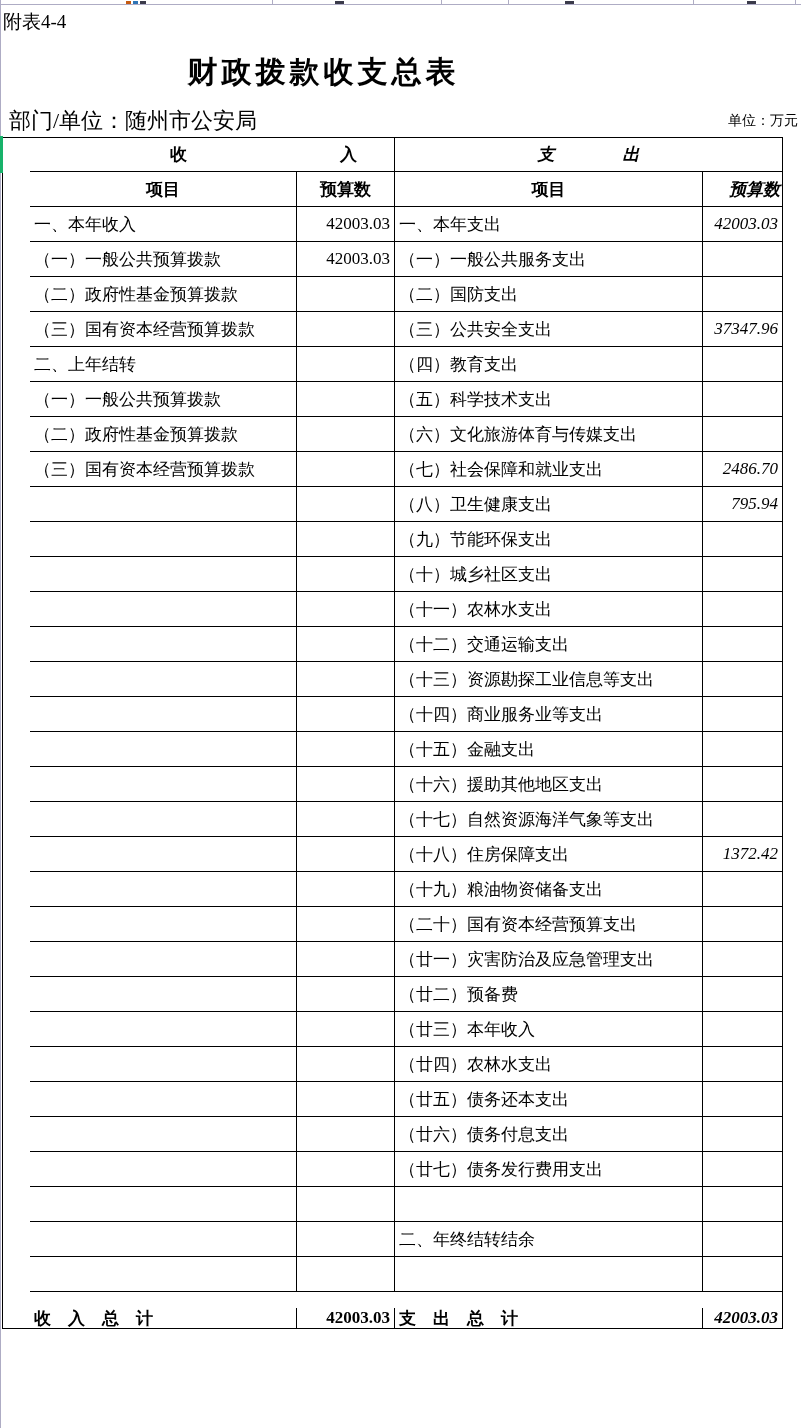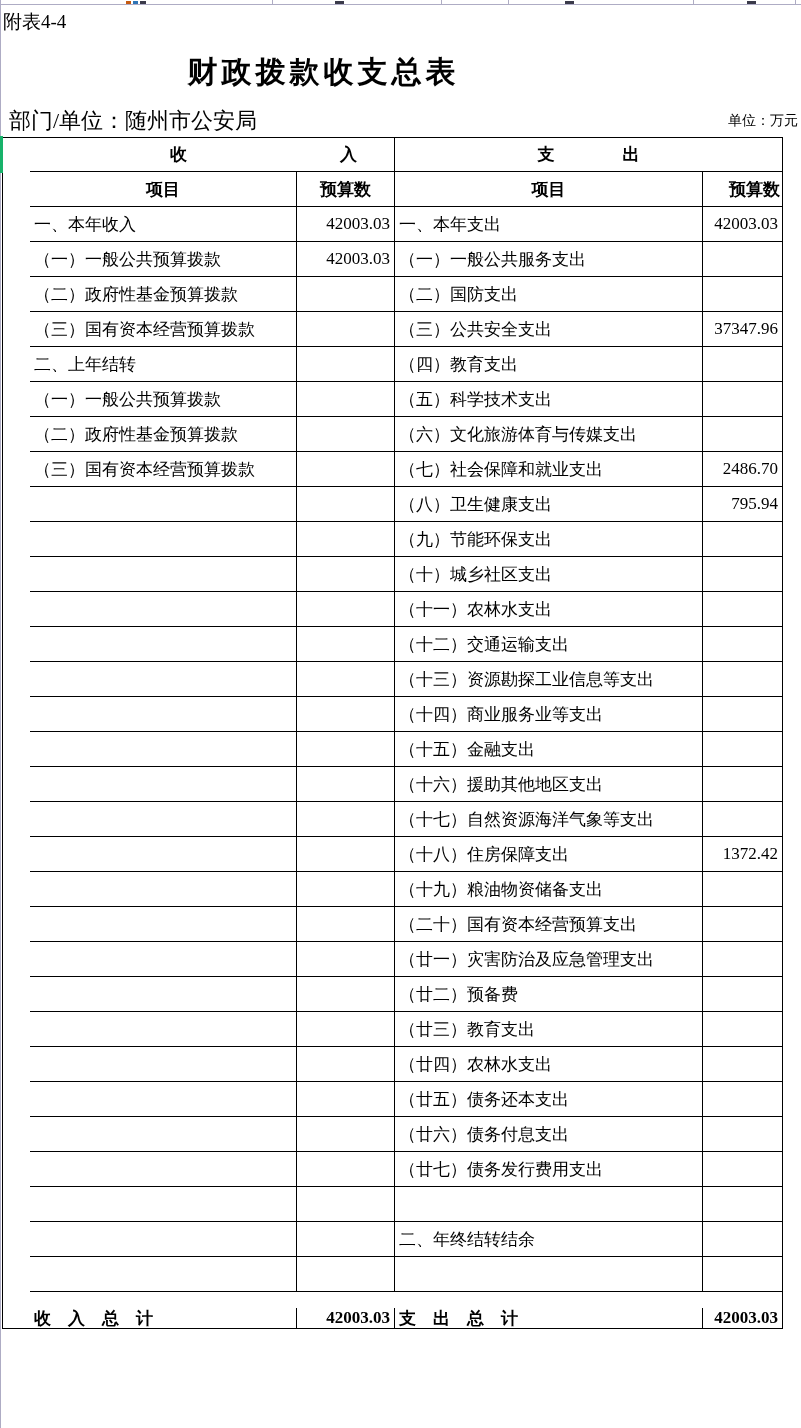--- a/index.html
+++ b/index.html
@@ -40,21 +40,21 @@
     background:#fff;
     padding-left:27px;
   }
   .grid > div{
     border-right:1px solid var(--border);
     border-bottom:1px solid var(--border);
     display:flex;align-items:center;
     font-size:17px;
     overflow:hidden;white-space:nowrap;
   }
-  .grid > div.last{border-right:none;}
+  .grid > div.last{border-right:none;font-style:italic;}
   .grid > div.botless{border-bottom:none;margin-top:16px;}
   .h1{grid-column:span 2;justify-content:flex-start;font-weight:bold;font-size:18px;}
   .h1.income{padding-left:140px;}
   .h1.expense{justify-content:center;padding-left:0;}
   .h2{justify-content:center;font-weight:bold;font-size:18px;}
   .h2.rnum{justify-content:flex-end;padding-right:2px;}
   .item{justify-content:flex-start;padding-left:4px;}
   .num{justify-content:flex-end;padding-right:4px;}
   .bold{font-weight:bold;font-size:18px;}
   
@@ -182,21 +182,21 @@
       <div class="item"></div>
       <div class="num"></div>
       <div class="item">（廿一）灾害防治及应急管理支出</div>
       <div class="num last"></div>
       <div class="item"></div>
       <div class="num"></div>
       <div class="item">（廿二）预备费</div>
       <div class="num last"></div>
       <div class="item"></div>
       <div class="num"></div>
-      <div class="item">（廿三）教育支出</div>
+      <div class="item">（廿三）本年收入</div>
       <div class="num last"></div>
       <div class="item"></div>
       <div class="num"></div>
       <div class="item">（廿四）农林水支出</div>
       <div class="num last"></div>
       <div class="item"></div>
       <div class="num"></div>
       <div class="item">（廿五）债务还本支出</div>
       <div class="num last"></div>
       <div class="item"></div>

